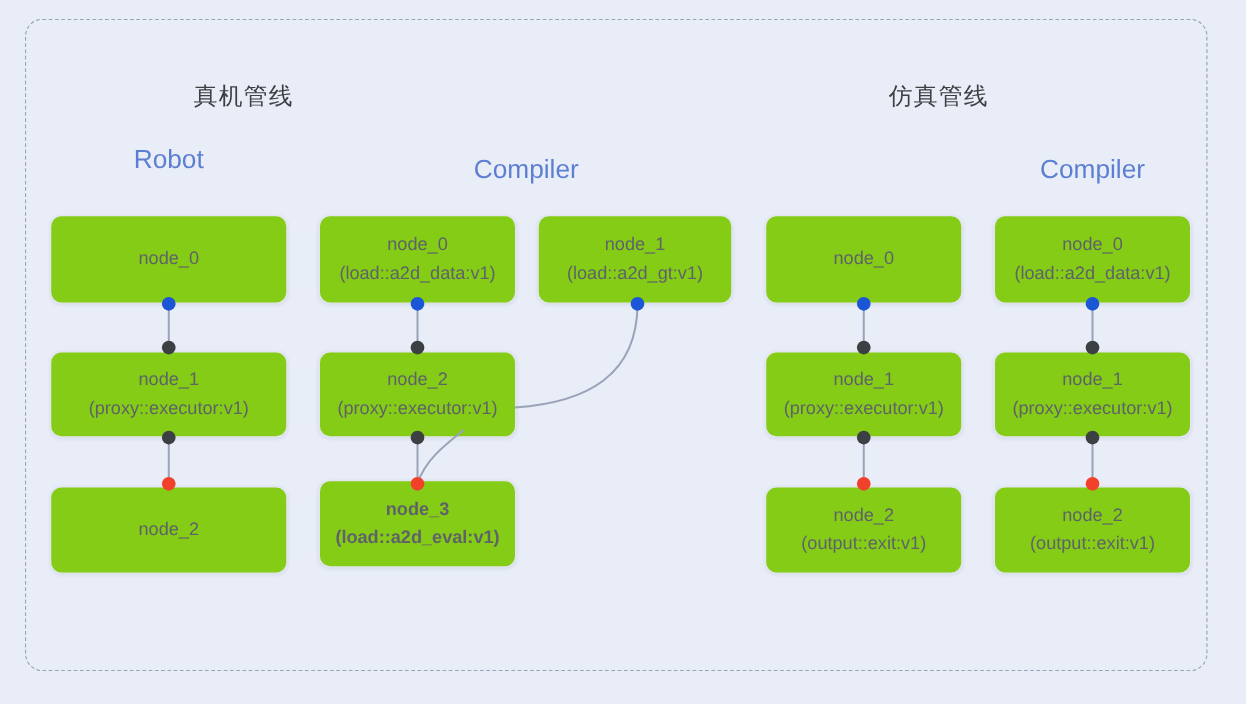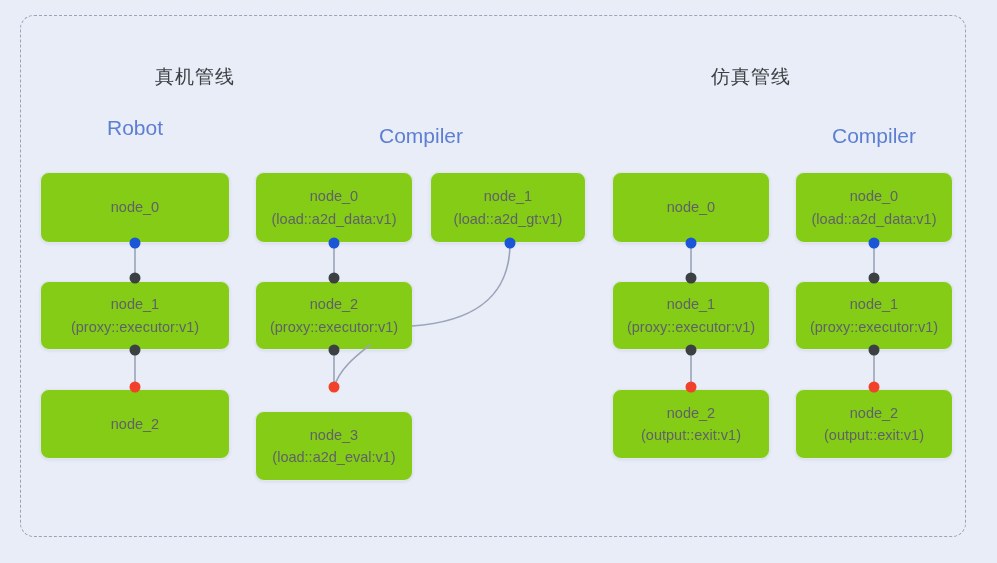--- a/index.html
+++ b/index.html
@@ -149,21 +149,21 @@
   <div class="port port-blue" style="left:510px; top:243px;"></div>
 
   <div class="port port-black" style="left:334px; top:278px;"></div>
   <div class="node-box" style="left:255px; top:281px; width:158px; height:69px;">
     <div class="node-id">node_2</div>
     <div class="node-type">(proxy::executor:v1)</div>
   </div>
   <div class="port port-black" style="left:334px; top:350px;"></div>
 
   <div class="port port-red" style="left:334px; top:387px;"></div>
-  <div class="node-box" style="left:255px; top:411px; width:158px; height:70px;">
+  <div class="node-box" style="left:255px; top:384px; width:158px; height:70px;font-weight:bold;">
     <div class="node-id">node_3</div>
     <div class="node-type">(load::a2d_eval:v1)</div>
   </div>
 
   <div class="column-title" style="left:591px; top:64px; width:200px;">仿真管线</div>
 
   <div class="node-box" style="left:612px; top:172px; width:158px; height:71px;">
     <div class="node-id">node_0</div>
   </div>
   <div class="port port-blue" style="left:691px; top:243px;"></div>

